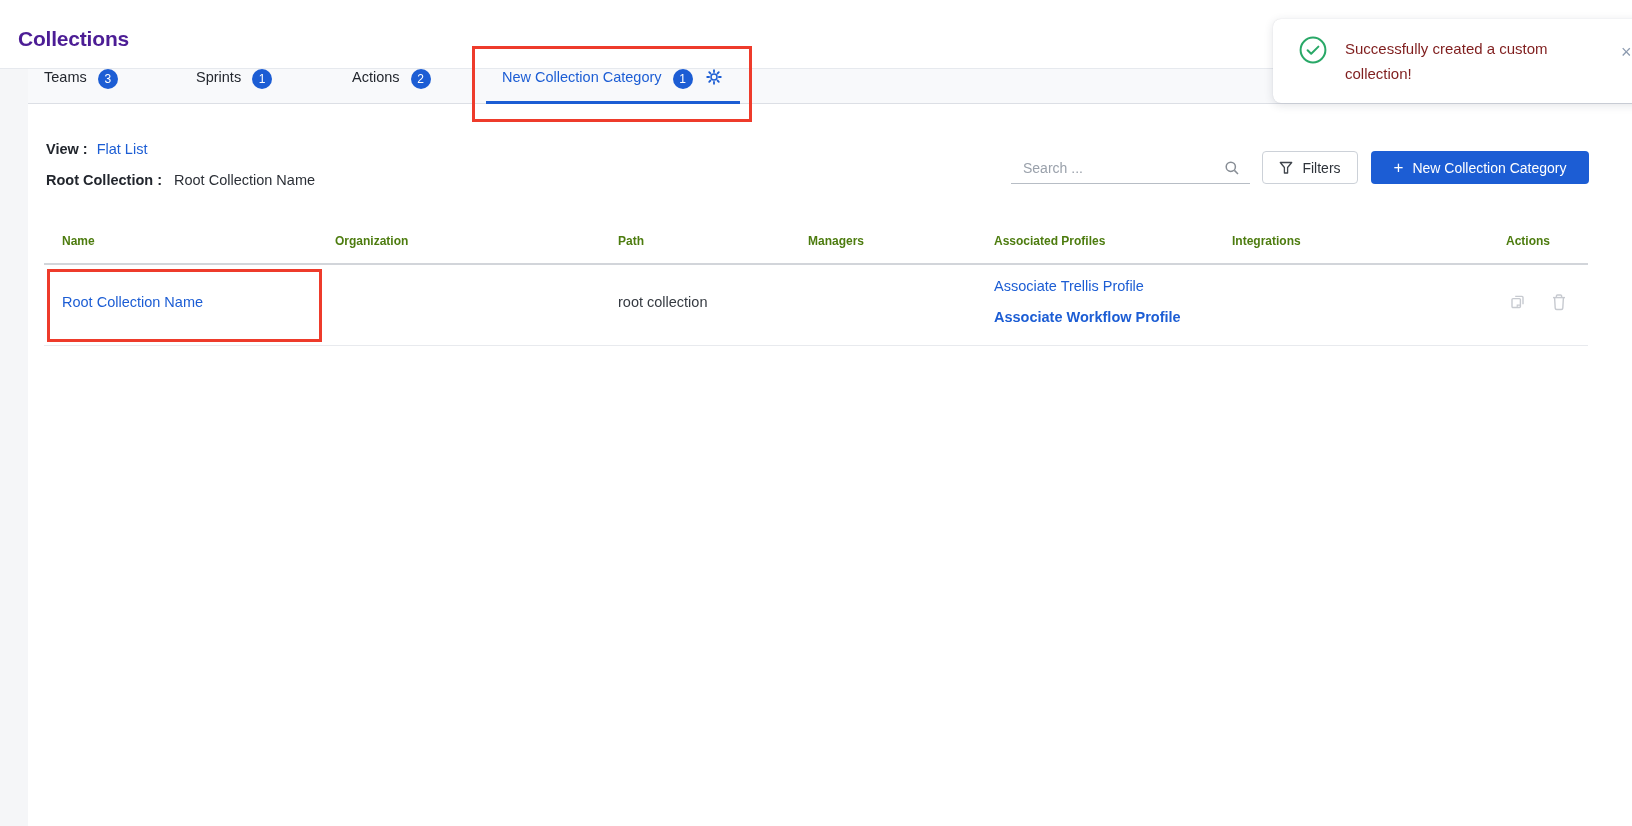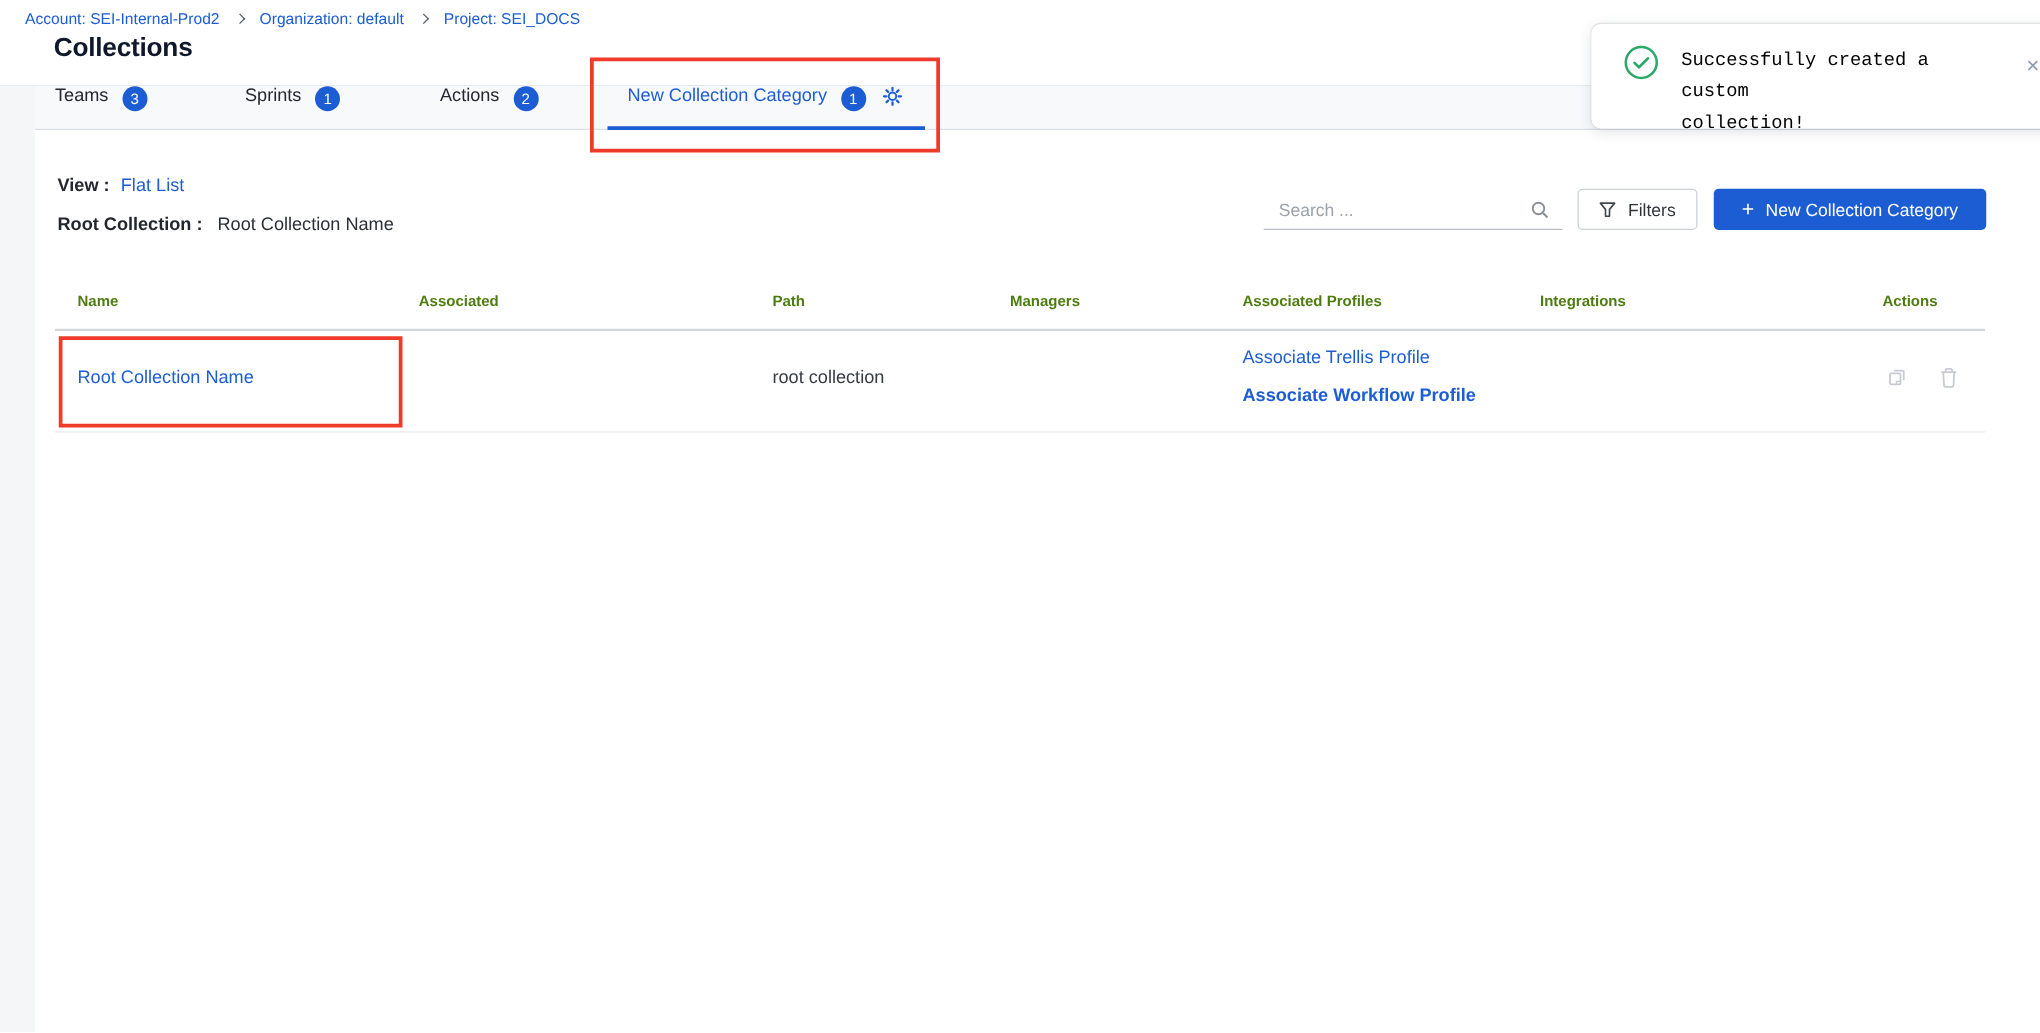--- a/index.html
+++ b/index.html
@@ -7,21 +7,21 @@
               font-family:"Liberation Sans", sans-serif; }
   #app { position:relative; width:1632px; height:826px; background:#ffffff; overflow:hidden; }
 
   
   .breadcrumb { position:absolute; left:20px; top:8px; display:flex; align-items:center; gap:11px;
                 font-size:12.5px; }
   .breadcrumb a { color:#1c5dd4; text-decoration:none; cursor:pointer; }
   .chev { width:6px; height:6px; border-right:1.7px solid #565d66; border-top:1.7px solid #565d66;
           transform:rotate(45deg); margin:0 2px; }
   .page-title { position:absolute; left:18px; top:27px; font-size:21px; font-weight:700;
-                color:#0f172a; letter-spacing:-0.2px;margin-left:25px; }
+                color:#4c1d95; letter-spacing:-0.2px; }
 
   
   .tabbar-topline { position:absolute; left:0; top:68px; width:1632px; height:1px; background:#e6e9ee; }
   .left-rail { position:absolute; left:0; top:69px; width:28px; height:757px; background:#f5f6f8; }
   .tabbar { position:absolute; left:28px; top:69px; width:1604px; height:35px;
             background:#f8f9fb; border-bottom:1px solid #dcdfe5; }
   .tab { position:absolute; top:69px; height:34px; display:flex; align-items:flex-start; gap:11px;
          font-size:14.5px; color:#23272e; cursor:pointer; }
   .tab.active { color:#1c5dd4; font-weight:500; }
   .count-badge { width:20px; height:20px; border-radius:50%; background:#1c5dd4; color:#fff;
@@ -74,37 +74,30 @@
   .action-icon { position:absolute; top:27px; width:20px; height:20px; display:flex;
                  align-items:center; justify-content:center; cursor:pointer; }
   #copy-action { left:1464px; }
   #delete-action { left:1505px; }
 
   
   .toast { position:absolute; left:1273px; top:19px; width:392px; height:84px; background:#fff;
            border-radius:8px; box-shadow:0 2px 10px rgba(40,50,70,.14), 0 0 1px rgba(40,50,70,.18);
            z-index:10; }
   .toast-icon { position:absolute; left:26px; top:17px; }
-  .toast-text { position:absolute; left:72px; top:17px; width:240px; font-size:15px; color:#000000;
-                line-height:25px;font-family:Liberation Mono, monospace; }
+  .toast-text { position:absolute; left:72px; top:17px; width:240px; font-size:15px; color:#7f1d1d;
+                line-height:25px; }
   .toast-close { position:absolute; left:344px; top:20px; font-size:18px; color:#8d9bb0;
                  cursor:pointer; line-height:1; padding:4px; }
 </style>
 </head>
 <body>
 
 <div id="app">
 
-  <div class="breadcrumb">
-    <a>Account: SEI-Internal-Prod2</a>
-    <span class="chev"></span>
-    <a>Organization: default</a>
-    <span class="chev"></span>
-    <a>Project: SEI_DOCS</a>
-  </div>
 
   <div class="page-title">Collections</div>
 
   <div class="tabbar-topline"></div>
   <div class="left-rail"></div>
   <div class="tabbar"></div>
 
   <div class="tab" style="left:44px;">
     <span>Teams</span>
     <span class="count-badge">3</span>
@@ -163,21 +156,21 @@
     </svg>
     <span>Filters</span>
   </button>
 
   <button class="primary-btn">
     <span class="plus-glyph">+</span>
     <span>New Collection Category</span>
   </button>
 
   <div class="col-head" style="left:62px;">Name</div>
-  <div class="col-head" style="left:335px;">Associated</div>
+  <div class="col-head" style="left:335px;">Organization</div>
   <div class="col-head" style="left:618px;">Path</div>
   <div class="col-head" style="left:808px;">Managers</div>
   <div class="col-head" style="left:994px;">Associated Profiles</div>
   <div class="col-head" style="left:1232px;">Integrations</div>
   <div class="col-head" style="left:1506px;">Actions</div>
   <div class="thick-divider"></div>
 
   <div class="table-row">
     <a class="cell row-name link">Root Collection Name</a>
     <span class="cell" style="left:291px; top:29px; color:#353a41;"></span>

